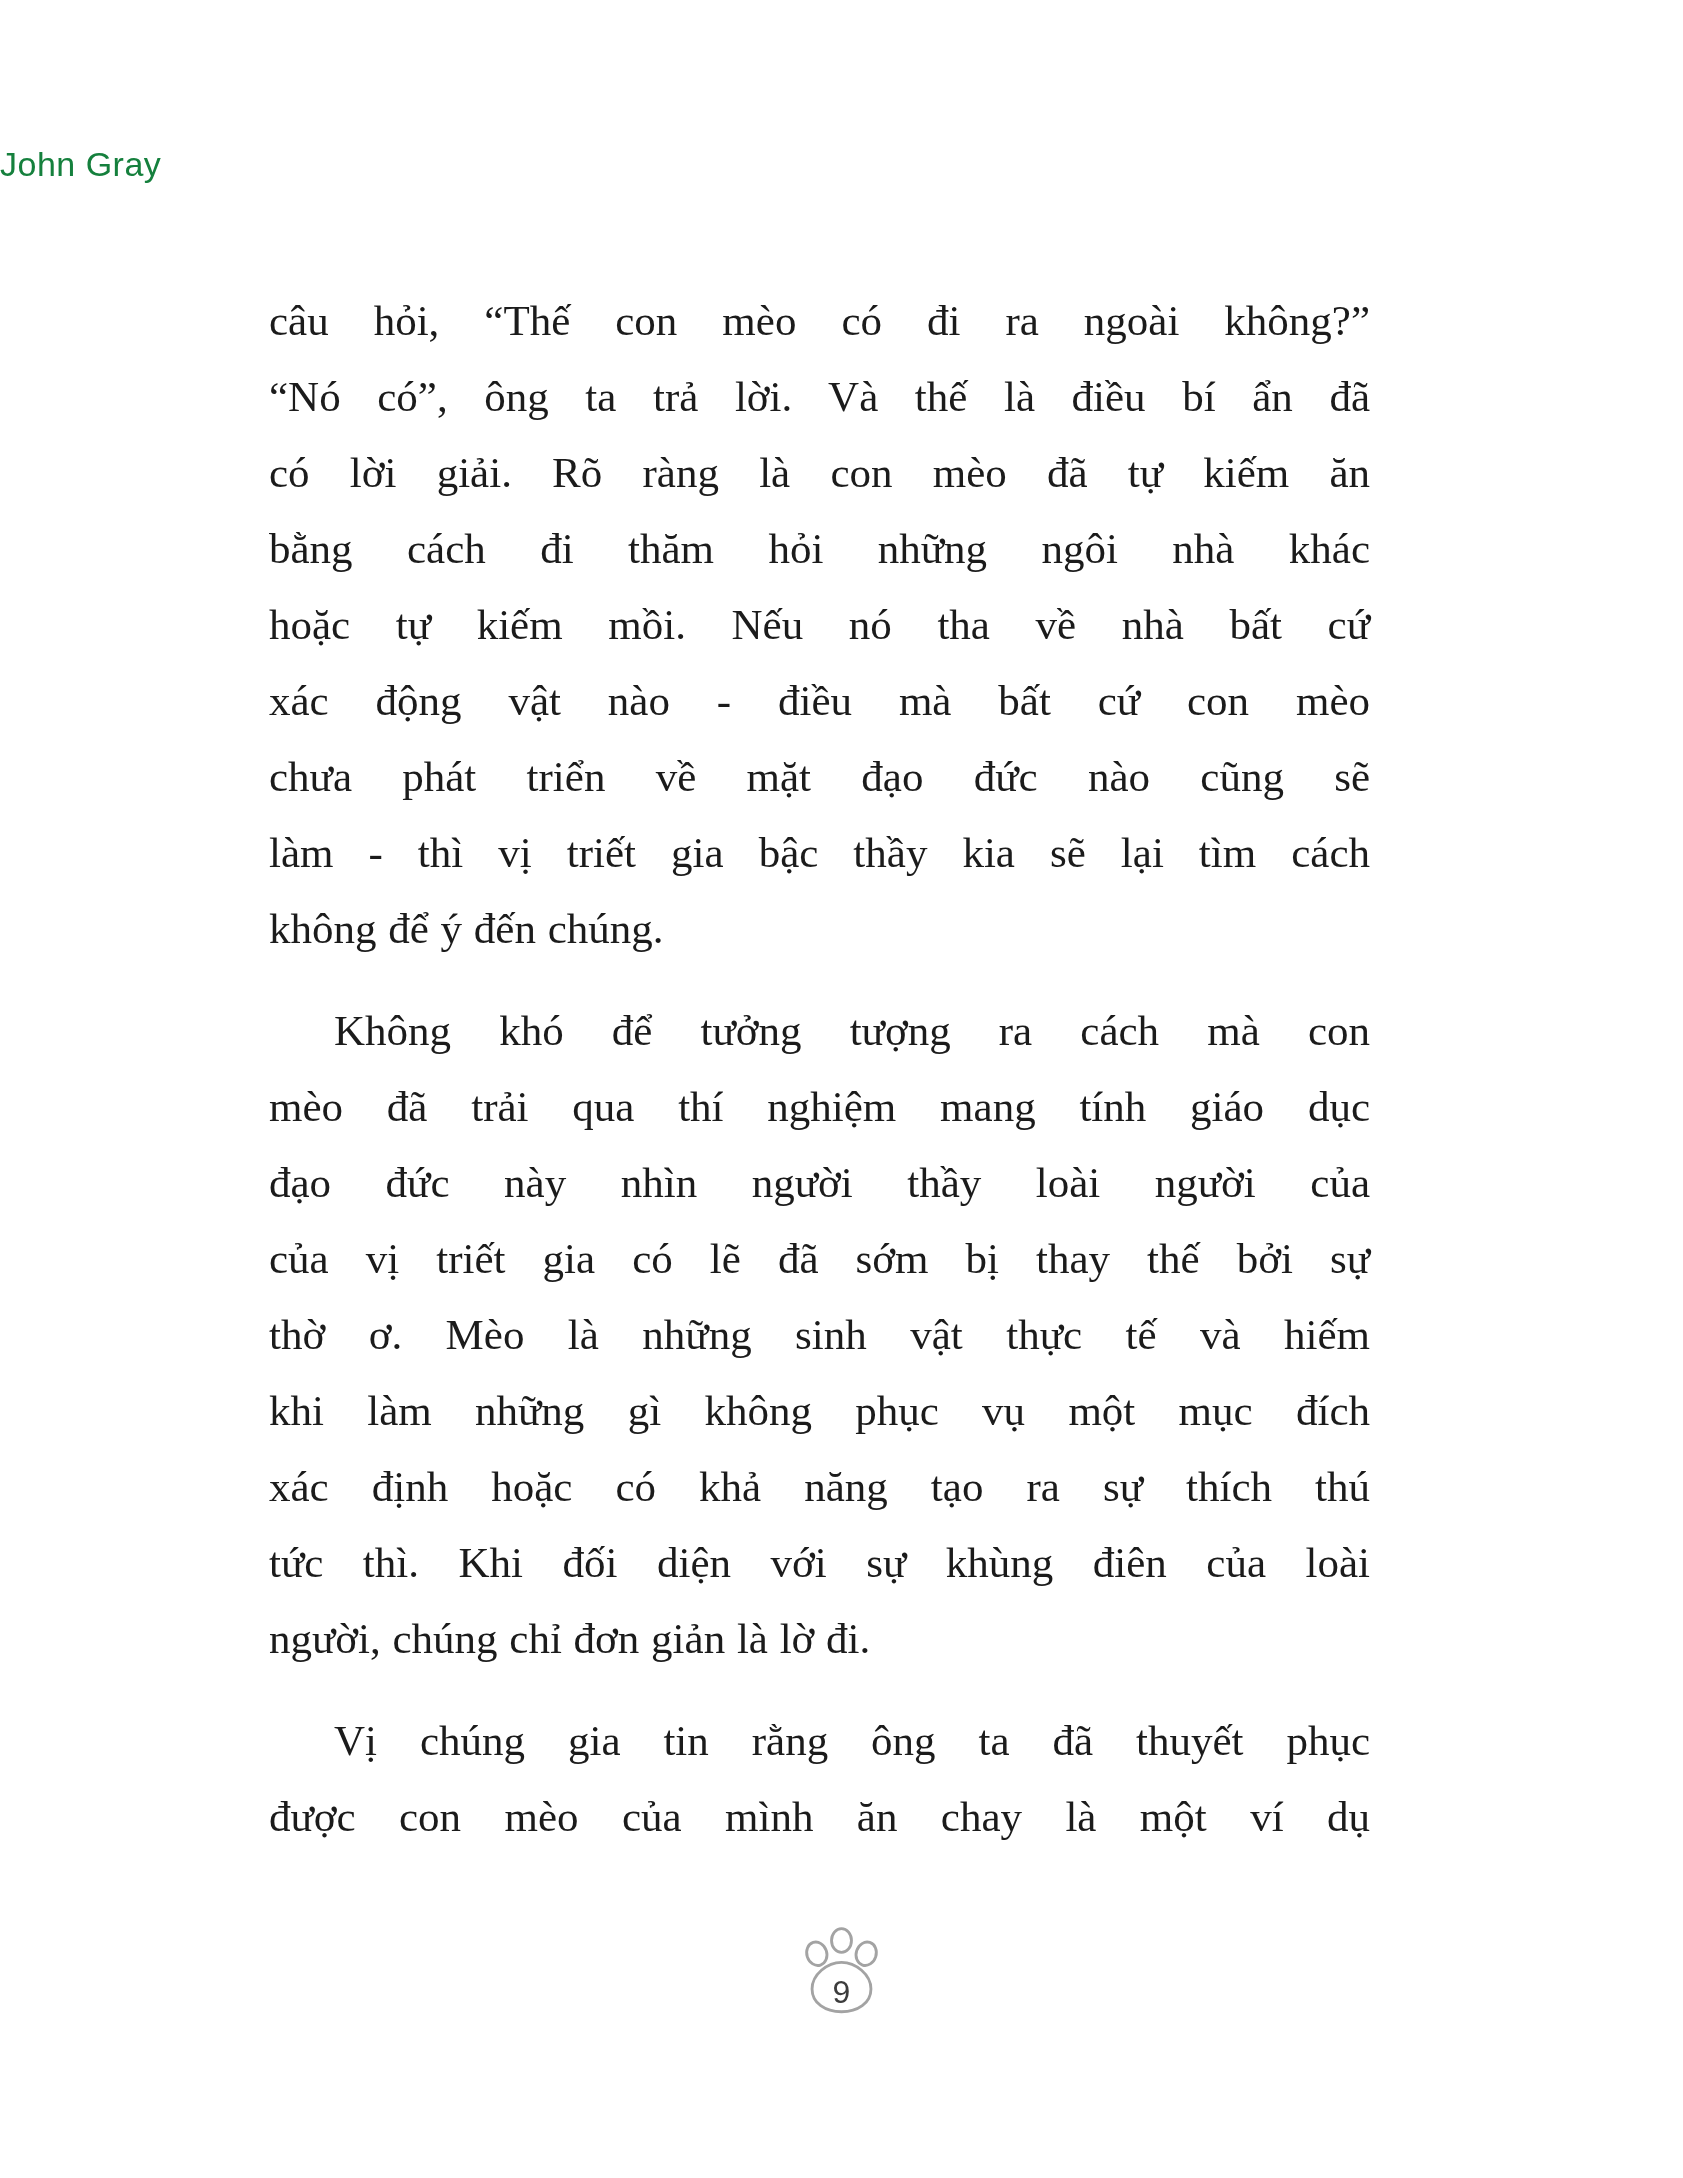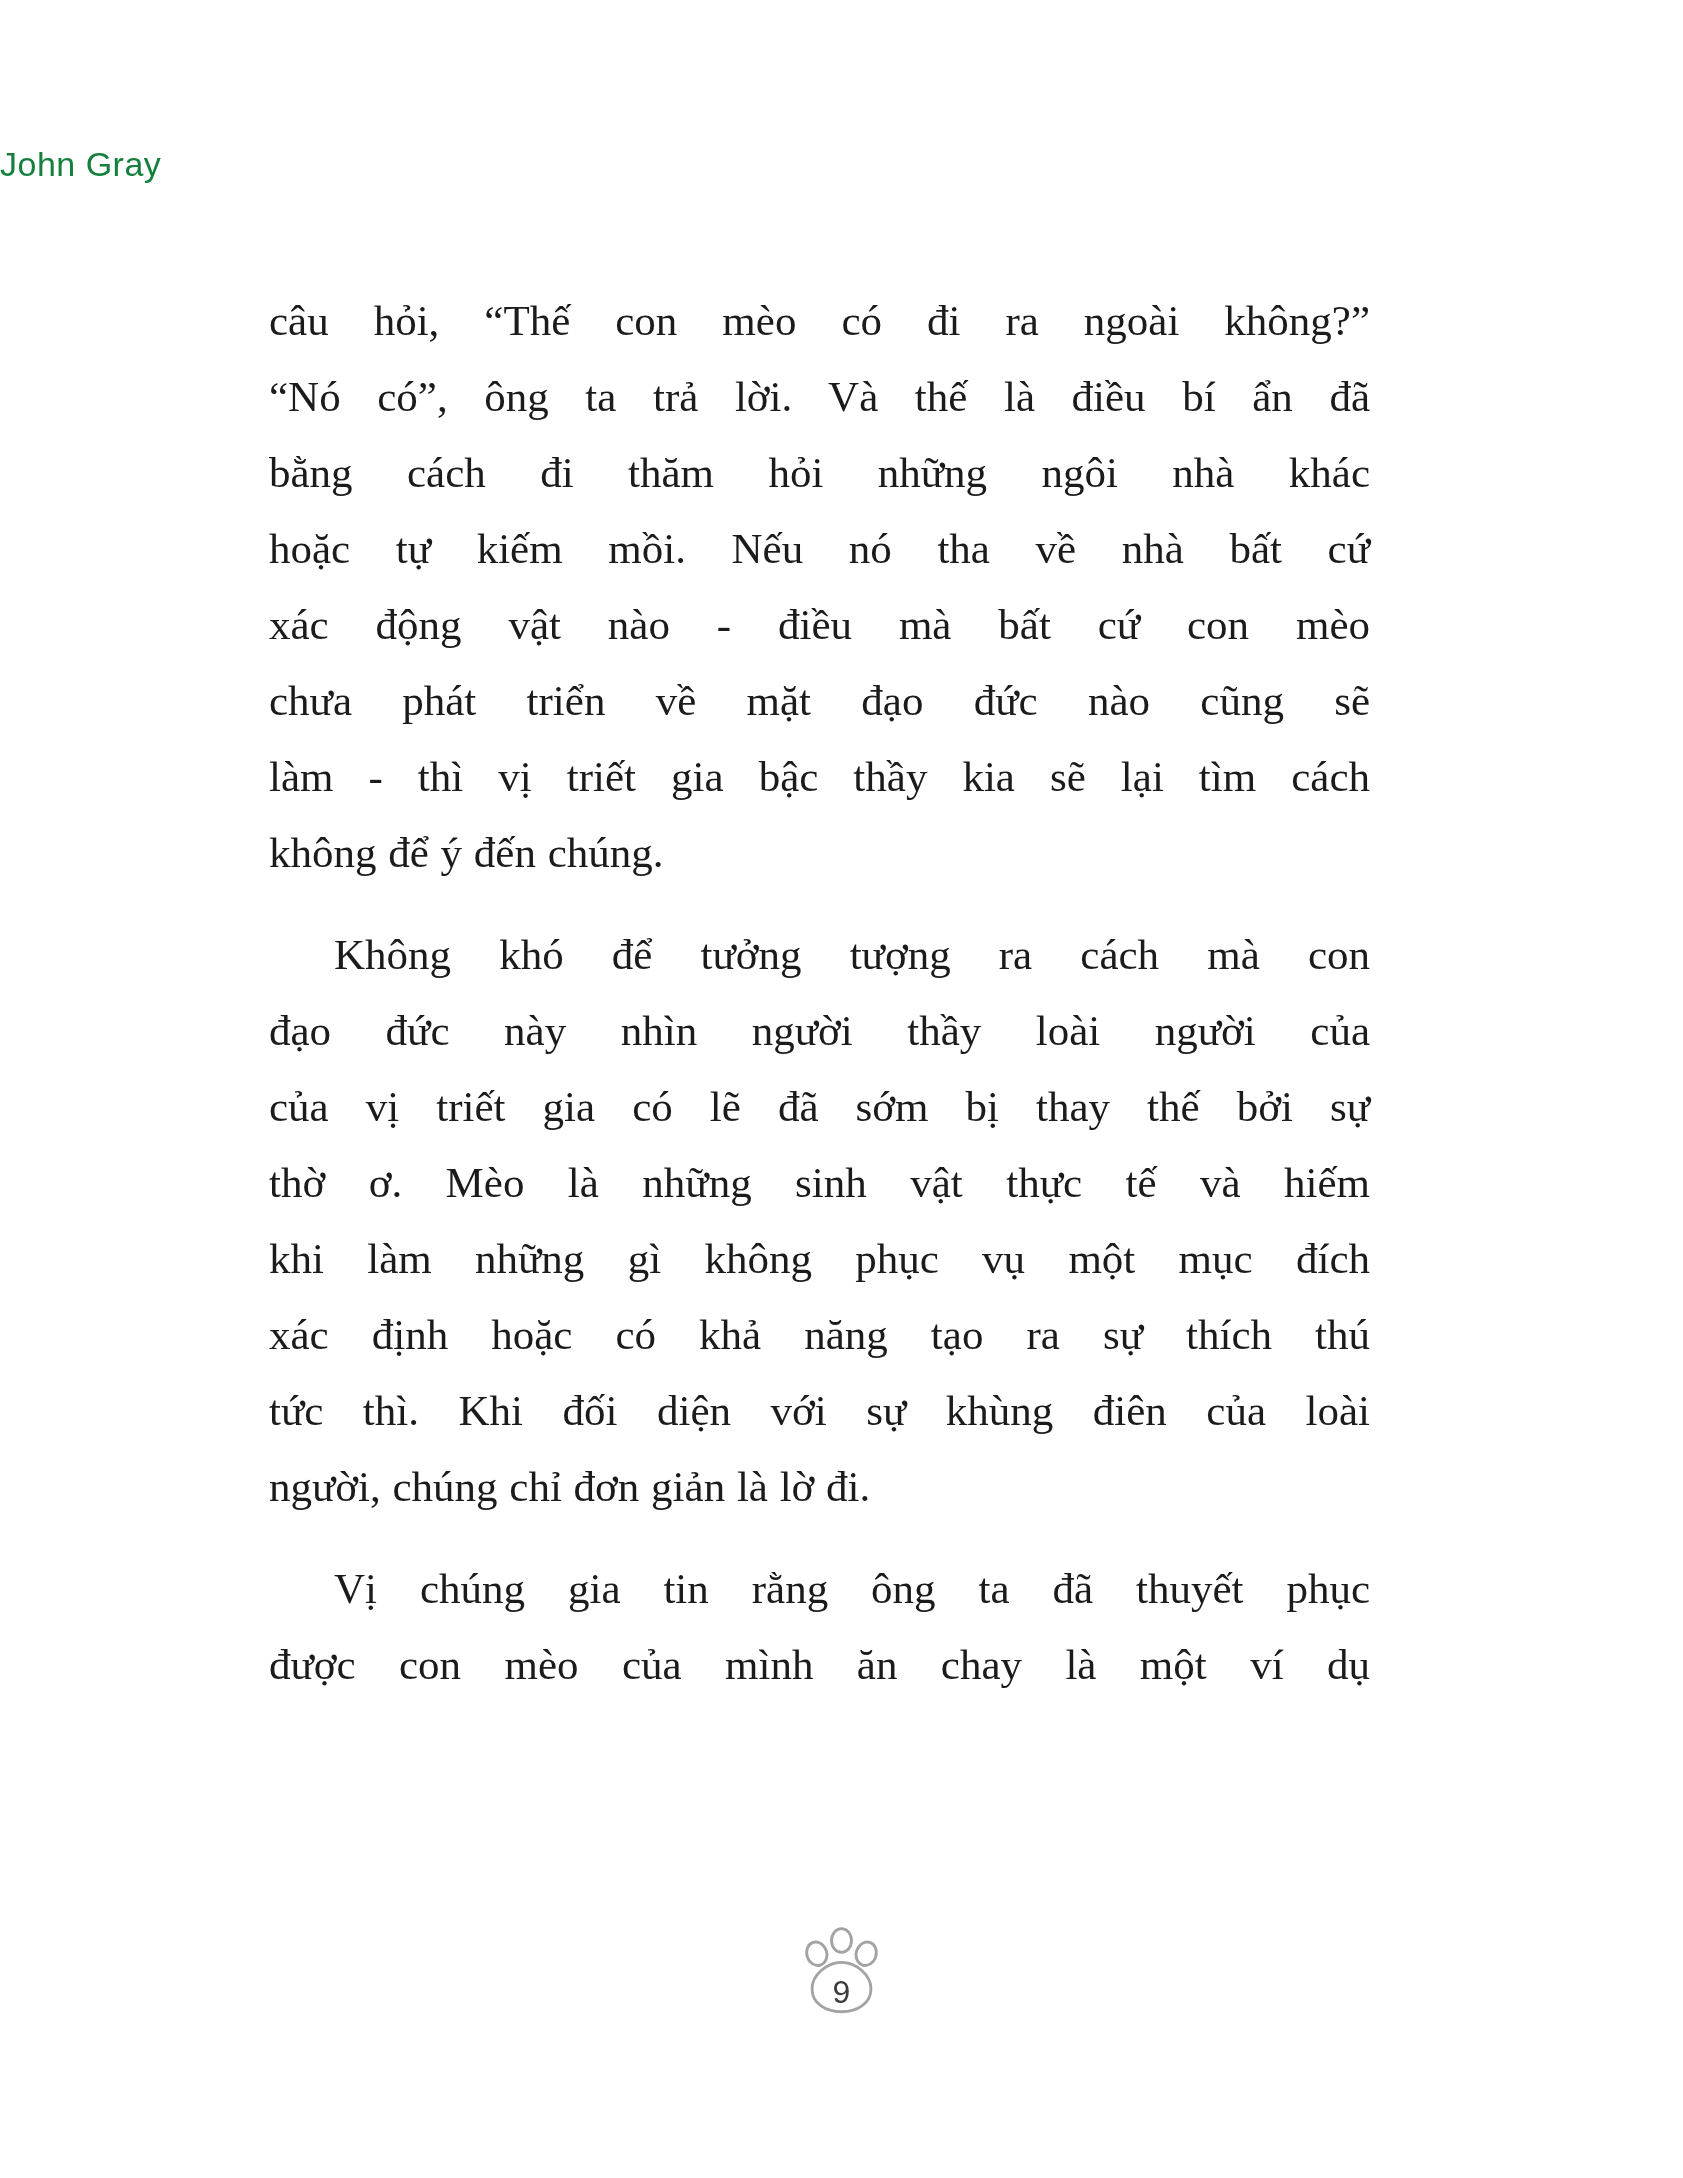--- a/index.html
+++ b/index.html
@@ -90,29 +90,31 @@
 
   <header class="page-header">
     <span>John Gray</span>
   </header>
 
   <main class="page-body">
     <div id="paragraphs">
         <div class="para">
           <div class="line first">câu hỏi, “Thế con mèo có đi ra ngoài không?”</div>
           <div class="line">“Nó có”, ông ta trả lời. Và thế là điều bí ẩn đã</div>
+          <div class="line">có lời giải. Rõ ràng là con mèo đã tự kiếm ăn</div>
           <div class="line">bằng cách đi thăm hỏi những ngôi nhà khác</div>
           <div class="line">hoặc tự kiếm mồi. Nếu nó tha về nhà bất cứ</div>
           <div class="line">xác động vật nào - điều mà bất cứ con mèo</div>
           <div class="line">chưa phát triển về mặt đạo đức nào cũng sẽ</div>
           <div class="line">làm - thì vị triết gia bậc thầy kia sẽ lại tìm cách</div>
           <div class="line lastleft">không để ý đến chúng.</div>
         </div>
         <div class="para indent">
           <div class="line first">Không khó để tưởng tượng ra cách mà con</div>
+          <div class="line">mèo đã trải qua thí nghiệm mang tính giáo dục</div>
           <div class="line">đạo đức này nhìn người thầy loài người của</div>
           <div class="line">của vị triết gia có lẽ đã sớm bị thay thế bởi sự</div>
           <div class="line">thờ ơ. Mèo là những sinh vật thực tế và hiếm</div>
           <div class="line">khi làm những gì không phục vụ một mục đích</div>
           <div class="line">xác định hoặc có khả năng tạo ra sự thích thú</div>
           <div class="line">tức thì. Khi đối diện với sự khùng điên của loài</div>
           <div class="line lastleft">người, chúng chỉ đơn giản là lờ đi.</div>
         </div>
         <div class="para indent">
           <div class="line first">Vị chúng gia tin rằng ông ta đã thuyết phục</div>

